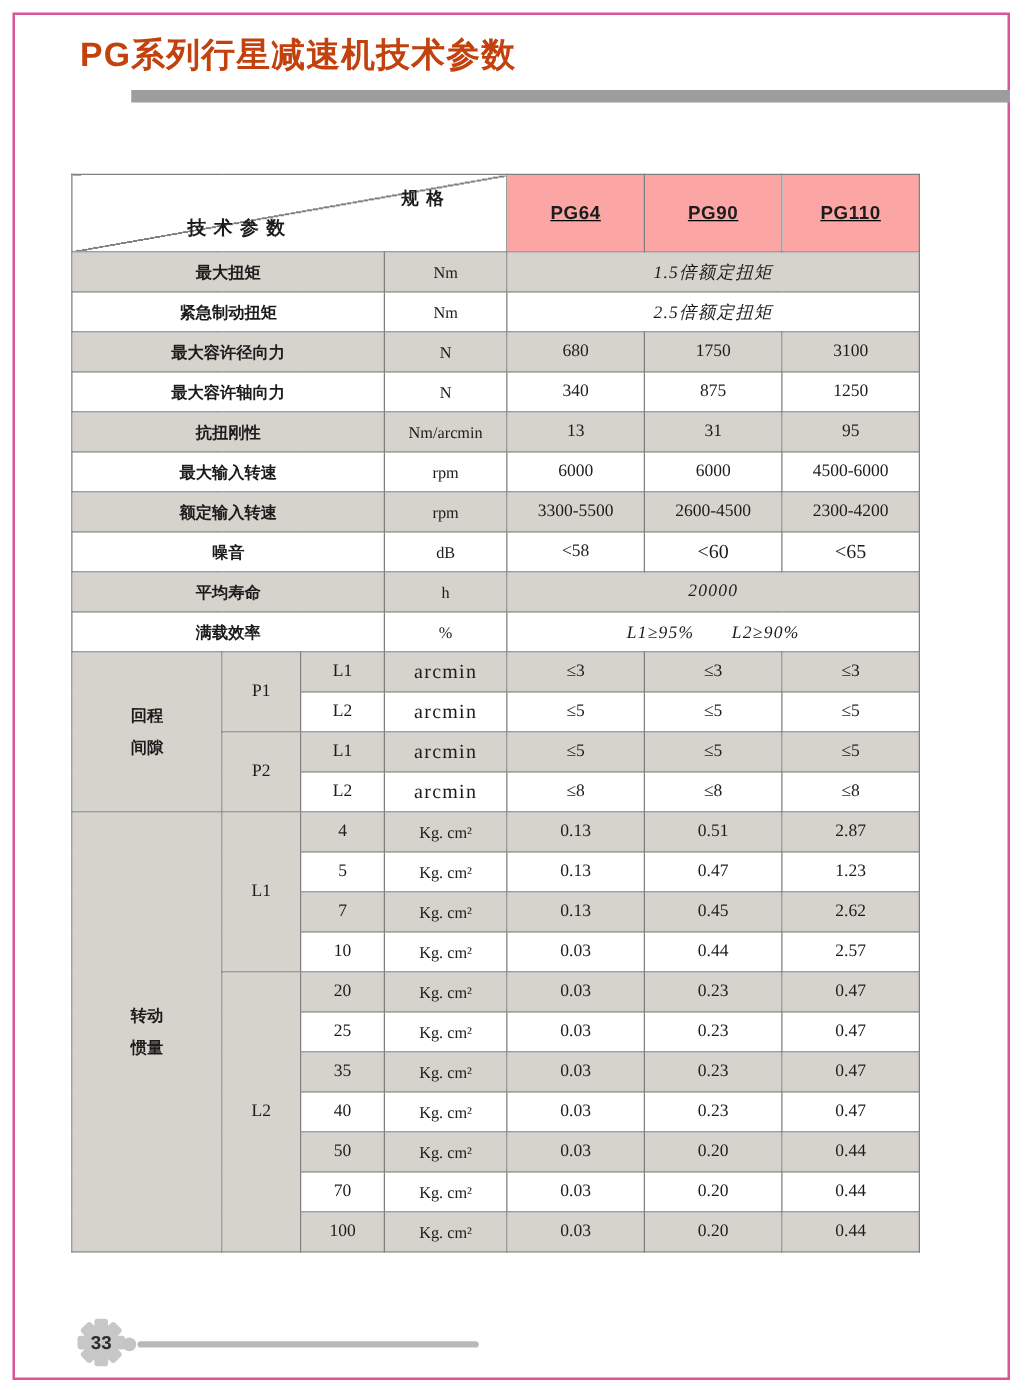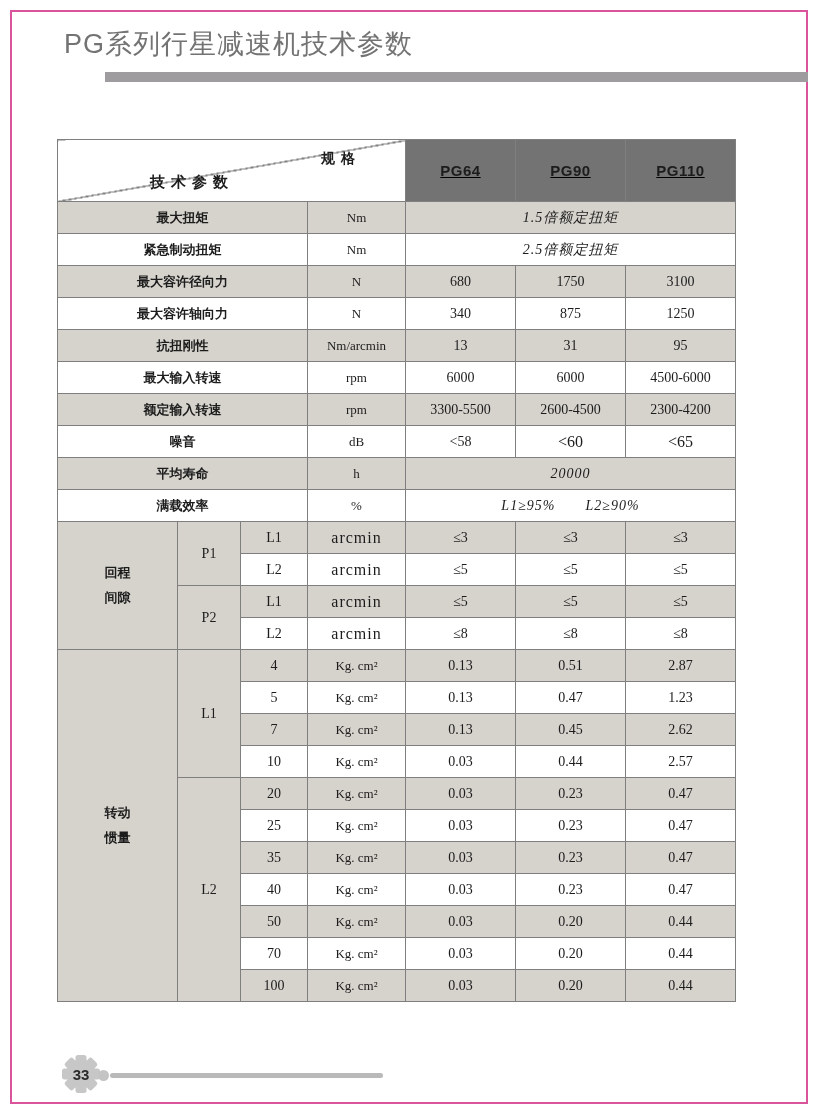--- a/index.html
+++ b/index.html
@@ -7,21 +7,21 @@
   .page {
     position:relative; width:820px; height:1112px; background:#fff;
     overflow:hidden; font-family:"Liberation Sans", sans-serif;
   }
   .frame {
     position:absolute; left:10px; top:10px; right:12px; bottom:8px;
     border:2px solid #d9549a; pointer-events:none;
   }
   .title {
     position:absolute; left:64px; top:26px;
-    font-size:27px; font-weight:normal; color:#737373; letter-spacing:1px;
+    font-size:27px; font-weight:bold; color:#c2410c; letter-spacing:1px;
     white-space:nowrap;
   }
   .title-bar {
     position:absolute; left:105px; top:72px; width:703px; height:10px;
     background:#9e9c9e;
   }
   table.spec {
     position:absolute; left:57px; top:139px; width:678px;
     border-collapse:collapse; table-layout:fixed;
   }
@@ -31,21 +31,21 @@
   }
   table.spec tr { height:32px; }
   table.spec tr.hdr { height:62px;text-decoration:underline; }
   tr.g td { background:#d6d3cd; }
   td.w { background:#ffffff; }
   .lbl  { font-size:13px; font-weight:bold; }
   .sec  { font-size:13px; font-weight:bold; line-height:1.9;margin-left:10px; }
   .num  { font-family:"Liberation Serif", serif; font-size:14px; }
   .unit { font-family:"Liberation Serif", serif; font-size:13px; }
   .unit-big { font-family:"Liberation Serif", serif; font-size:16px; letter-spacing:1px; }
-  .model { font-size:15px; font-weight:bold; letter-spacing:0.5px; background:#737373; }
+  .model { font-size:15px; font-weight:bold; letter-spacing:0.5px; background:#fca5a5; }
   .span-val { font-family:"Liberation Serif", serif; font-size:14px; letter-spacing:1px;font-style:italic; }
   td.diag {
     position:relative; padding:0; background:#fff;
     background-image:linear-gradient(to bottom right,
       transparent calc(50% - 0.7px), #7f7f7f calc(50% - 0.7px),
       #7f7f7f calc(50% + 0.7px), transparent calc(50% + 0.7px));
   }
   .diag .spec-lab {
     position:absolute; top:10px; right:44px;
     font-size:14px; font-weight:bold; letter-spacing:6px;

